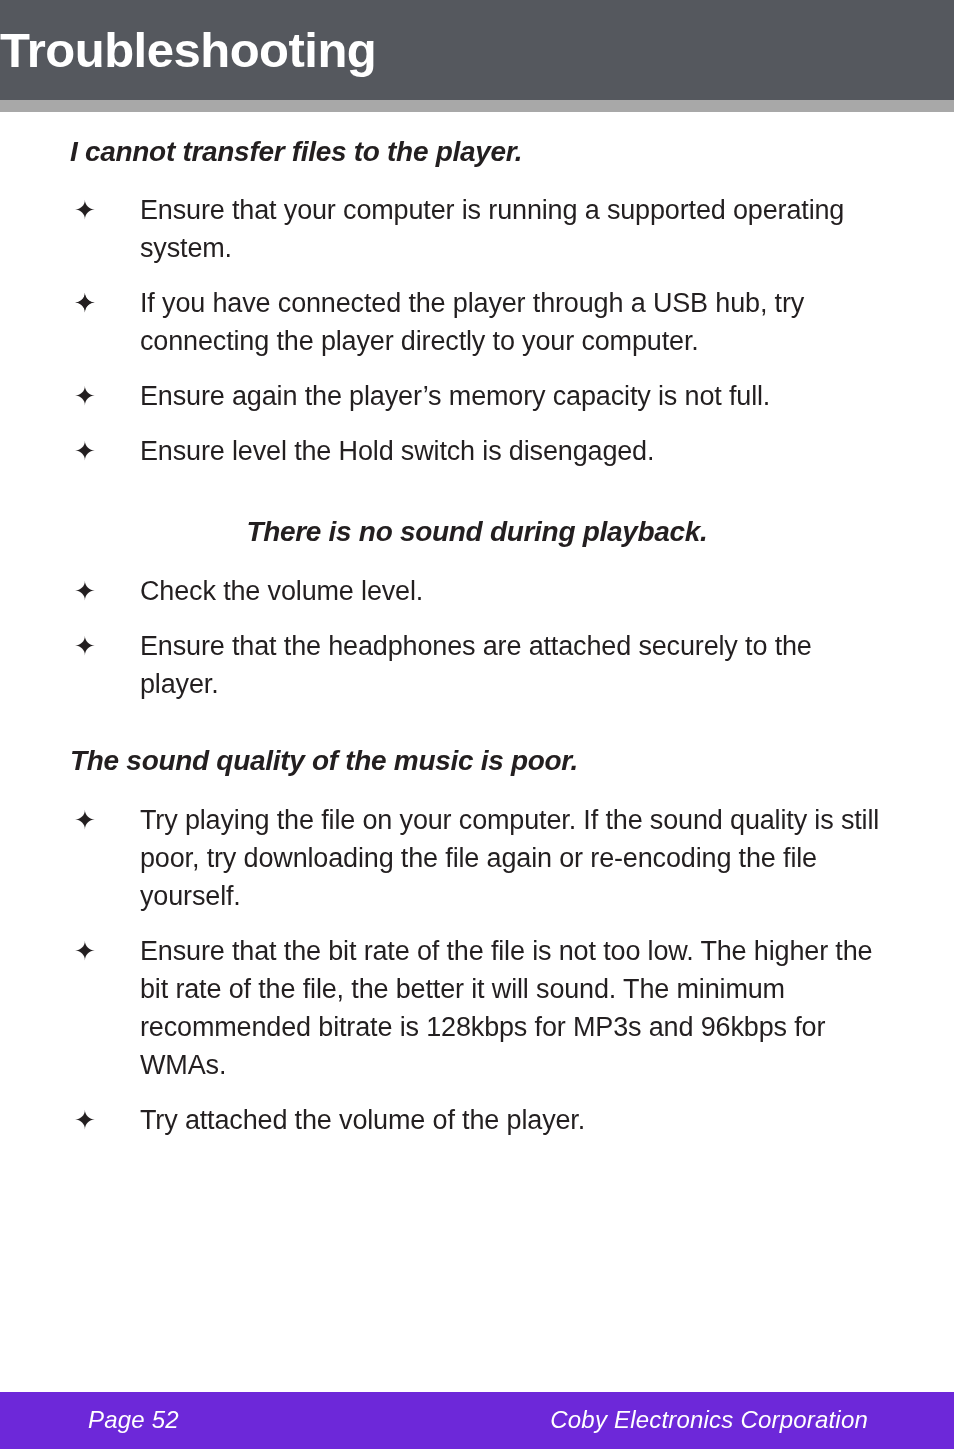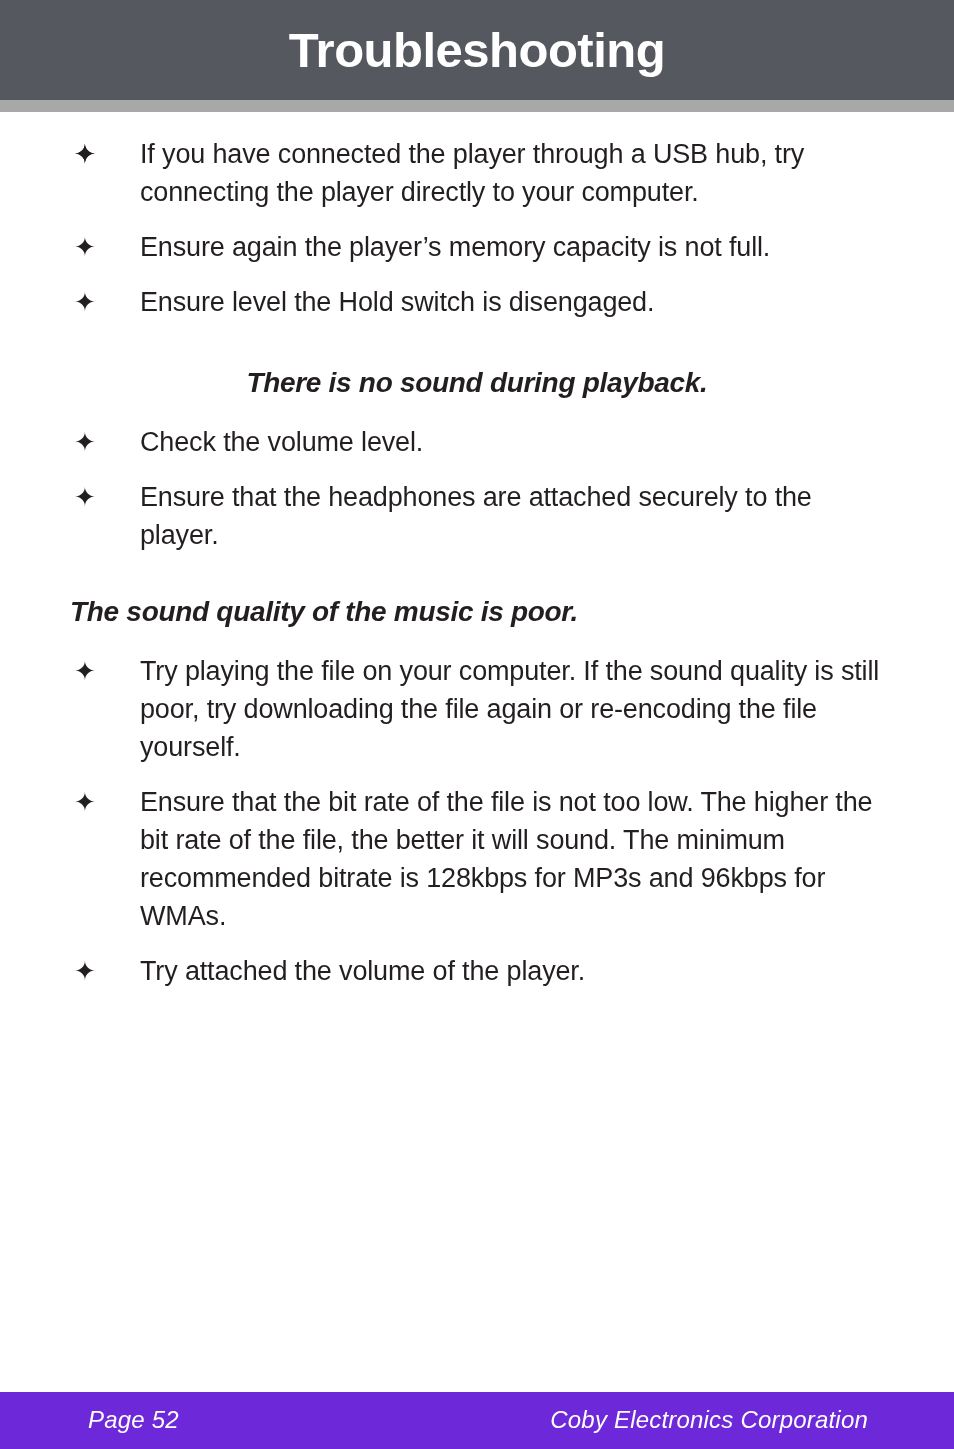--- a/index.html
+++ b/index.html
@@ -32,21 +32,20 @@
     height: 100px;
     background: #55585e;
   }
   .header-title {
     position: absolute;
     top: 0;
     left: 0;
     width: 954px;
     height: 100px;
     line-height: 100px;
-    text-align: center;
     color: #ffffff;
     font-family: "Liberation Sans", sans-serif;
     font-weight: bold;
     font-size: 49px;
     letter-spacing: -0.5px;
   }
   .header-underbar {
     position: absolute;
     top: 100px;
     left: 0;
@@ -161,23 +160,25 @@
 <div class="page">
 
   <div class="header-bar">
     <div class="header-title">Troubleshooting</div>
   </div>
   <div class="header-underbar"></div>
 
   <div class="content">
 
     <div class="section sec-1">
+      <h2 class="section-heading">I cannot transfer files to the player.</h2>
       <ul class="bullet-list">
         <li class="bullet-item">
           <span class="bullet-marker">✦</span>
+          <span class="bullet-text">Ensure that your computer is running a supported operating system.</span>
         </li>
         <li class="bullet-item">
           <span class="bullet-marker">✦</span>
         </li>
         <li class="bullet-item">
           <span class="bullet-marker">✦</span>
           <span class="bullet-text">If you have connected the player through a USB hub, try connecting the player directly to your computer.</span>
         </li>
         <li class="bullet-item">
           <span class="bullet-marker">✦</span>

